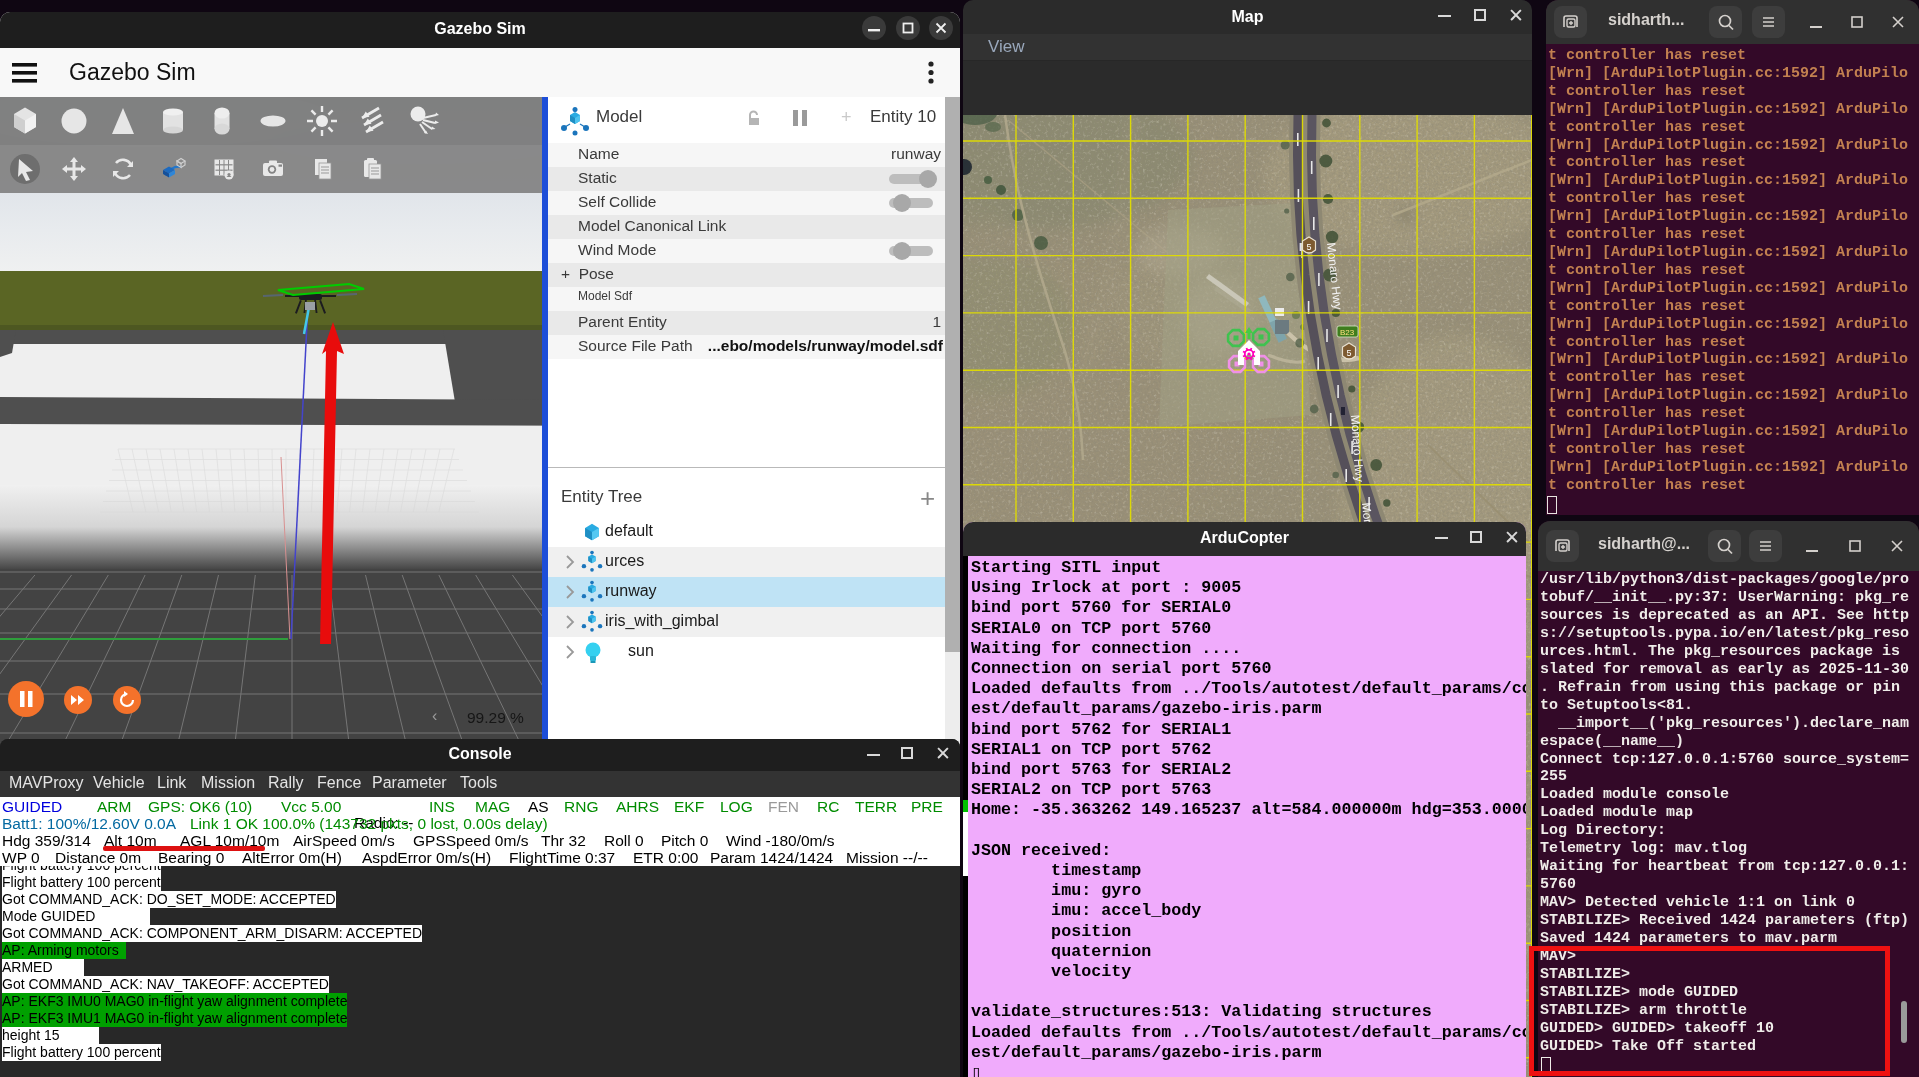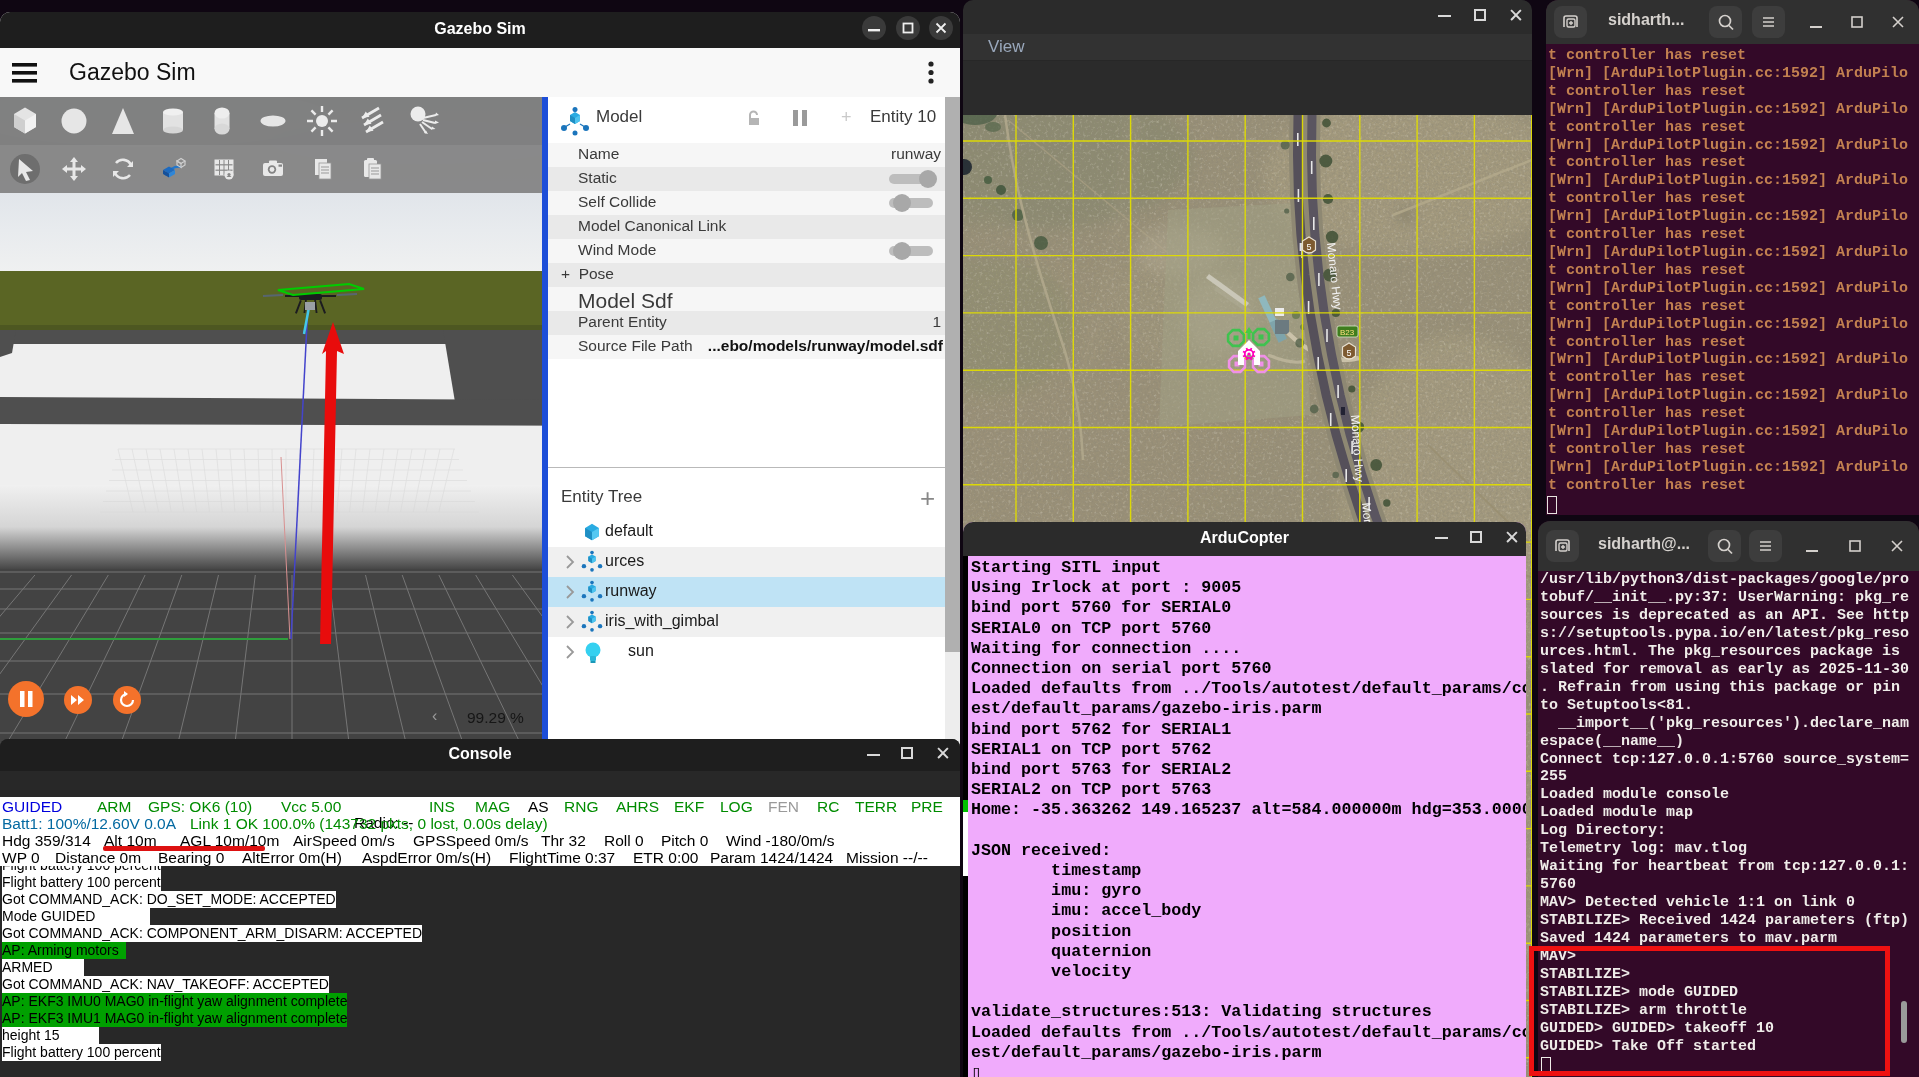--- a/index.html
+++ b/index.html
@@ -7,20 +7,21 @@
   .abs { position:absolute; }
   .win { position:absolute; }
   .tbtn { position:absolute; width:24px; height:24px; border-radius:50%; background:#3a3a3a; }
   .tbtn svg { position:absolute; left:0; top:0; }
   pre { font-family:"Liberation Mono", monospace; }
 </style>
 </head>
 <body>
 
 <div class="win" id="mapwin" style="left:963px; top:0; width:569px; height:1077px; background:#2b2b2b; border-radius:10px 10px 0 0;">
+  <div class="abs" style="left:0; top:0; width:569px; height:34px; text-align:center; color:#fff; font-weight:bold; font-size:16px; line-height:34px;">Map</div>
 
   <div class="abs" style="left:475px; top:15px; width:13px; height:2px; background:#d9d9d9;"></div>
   <div class="abs" style="left:511px; top:9px; width:12px; height:12px; border:2px solid #d9d9d9;"></div>
   <div class="abs" style="left:545px; top:8px; width:15px; height:15px; color:#d9d9d9; font-size:19px; line-height:15px;">✕</div>
   <div class="abs" style="left:0; top:34px; width:569px; height:27px; background:#323232; border-bottom:1px solid #272727;">
     <span class="abs" style="left:25px; top:3px; color:#9aa8bc; font-size:17px;">View</span>
   </div>
   <div class="abs" style="left:0; top:62px; width:569px; height:53px; background:#2b2b2b;"></div>
 
   <svg class="abs" style="left:0; top:115px;" width="569" height="962" viewBox="0 0 569 962">
@@ -555,21 +556,21 @@
         </div>
         <div style="position:absolute;left:0;top:96px;width:403px;height:24px;background:#f6f6f6;">
           <span style="position:absolute;left:30px;top:2px;font-size:15.5px;color:#3a3a3a;">Wind Mode</span>
           <div style="position:absolute;right:18px;top:7px;width:44px;height:10px;border-radius:5px;background:#bdbdbd;"></div>
           <div style="position:absolute;right:40px;top:3px;width:18px;height:18px;border-radius:50%;background:#a8a8a8;"></div>
         </div>
         <div style="position:absolute;left:0;top:120px;width:403px;height:24px;background:#e9e9e9;">
           <span style="position:absolute;left:13px;top:2px;font-size:15.5px;color:#3a3a3a;">+&nbsp;&nbsp;Pose</span>
         </div>
         <div style="position:absolute;left:0;top:144px;width:403px;height:24px;background:#f6f6f6;">
-          <span style="position:absolute;left:30px;top:2px;font-size:21px;color:#3a3a3a;">Model Sdf</span>
+          <span style="position:absolute;left:30px;top:2px;font-size:12px;color:#3a3a3a;">Model Sdf</span>
         </div>
         <div style="position:absolute;left:0;top:168px;width:403px;height:24px;background:#e9e9e9;">
           <span style="position:absolute;left:30px;top:2px;font-size:15.5px;color:#3a3a3a;">Parent Entity</span>
           <span style="position:absolute;right:10px;top:2px;font-size:15.5px;color:#3a3a3a;">1</span>
         </div>
         <div style="position:absolute;left:0;top:192px;width:403px;height:24px;background:#f6f6f6;">
           <span style="position:absolute;left:30px;top:2px;font-size:15.5px;color:#3a3a3a;">Source File Path</span>
           <span style="position:absolute;right:8px;top:2px;font-size:15.5px;font-weight:bold;color:#111;">...ebo/models/runway/model.sdf</span>
         </div>
       </div>
@@ -810,20 +811,30 @@
 ▯</pre>
 </div>
 
 <div class="win" id="console" style="left:0; top:739px; width:960px; height:338px; background:#282828; border-radius:8px 8px 0 0; overflow:hidden;">
   <div class="abs" style="left:0; top:0; width:960px; height:32px; background:#1e1e1e;">
     <div class="abs" style="left:0; top:0; width:960px; height:32px; text-align:center; color:#fff; font-weight:bold; font-size:16px; line-height:30px;">Console</div>
     <div class="abs" style="left:867px; top:15px; width:13px; height:2px; background:#d9d9d9;"></div>
     <div class="abs" style="left:901px; top:8px; width:12px; height:12px; border:2px solid #d9d9d9;"></div>
     <div class="abs" style="left:935px; top:7px; width:15px; height:15px; color:#d9d9d9; font-size:19px; line-height:15px;">✕</div>
   </div>
+  <div class="abs" style="left:0; top:32px; width:960px; height:26px; background:#333333; color:#e4e4e4; font-size:16px;" id="consmenu">
+      <span style="position:absolute;left:9px;top:3px;">MAVProxy</span>
+      <span style="position:absolute;left:93px;top:3px;">Vehicle</span>
+      <span style="position:absolute;left:157px;top:3px;">Link</span>
+      <span style="position:absolute;left:201px;top:3px;">Mission</span>
+      <span style="position:absolute;left:268px;top:3px;">Rally</span>
+      <span style="position:absolute;left:317px;top:3px;">Fence</span>
+      <span style="position:absolute;left:372px;top:3px;">Parameter</span>
+      <span style="position:absolute;left:460px;top:3px;">Tools</span>
+    </div>
   <div class="abs" style="left:0; top:58px; width:960px; height:69px; background:#ffffff; font-size:15.5px;" id="consstatus">
       <span style="position:absolute;left:2px;top:1px;color:#0000dd;">GUIDED</span>
       <span style="position:absolute;left:97px;top:1px;color:#008c00;">ARM</span>
       <span style="position:absolute;left:148px;top:1px;color:#008c00;">GPS: OK6 (10)</span>
       <span style="position:absolute;left:281px;top:1px;color:#008c00;">Vcc 5.00</span>
       <span style="position:absolute;left:354px;top:1px;color:#000;margin-top:16px;">Radio: --</span>
       <span style="position:absolute;left:429px;top:1px;color:#008c00;">INS</span>
       <span style="position:absolute;left:475px;top:1px;color:#008c00;">MAG</span>
       <span style="position:absolute;left:528px;top:1px;color:#000;">AS</span>
       <span style="position:absolute;left:564px;top:1px;color:#008c00;">RNG</span>

